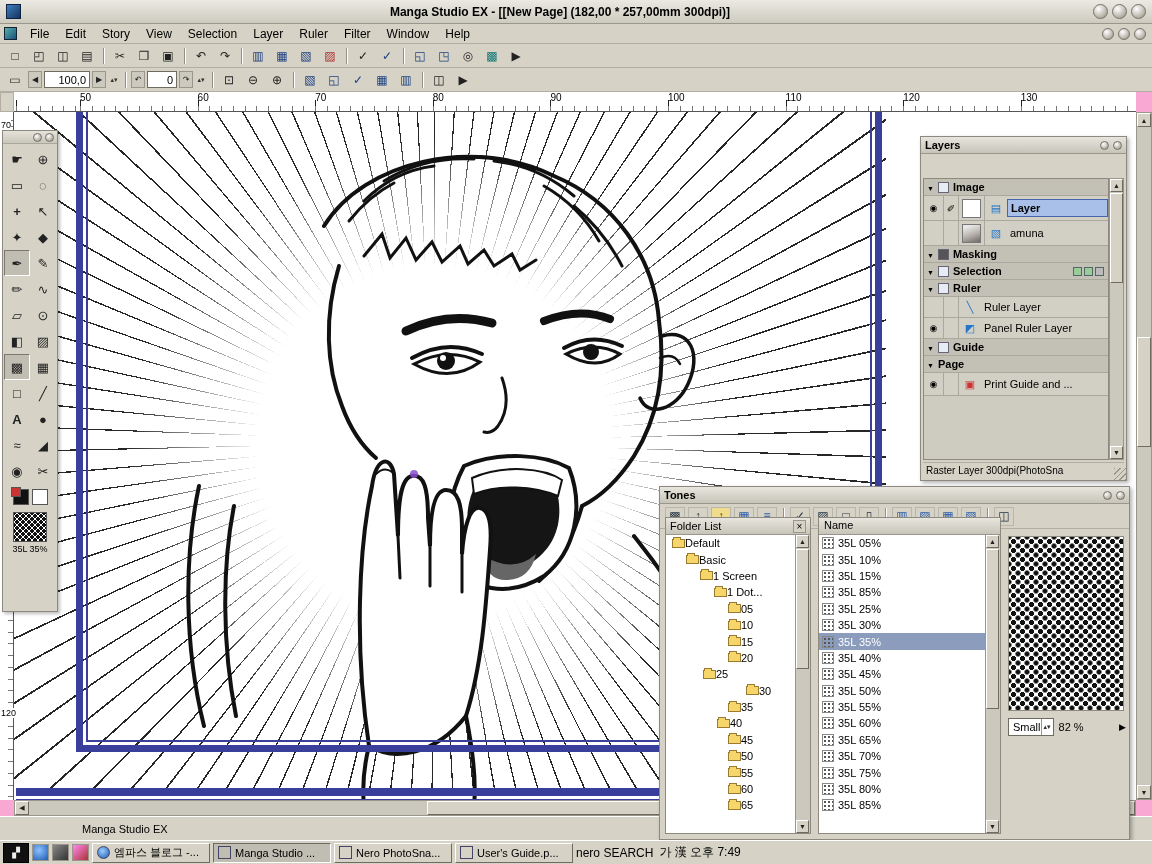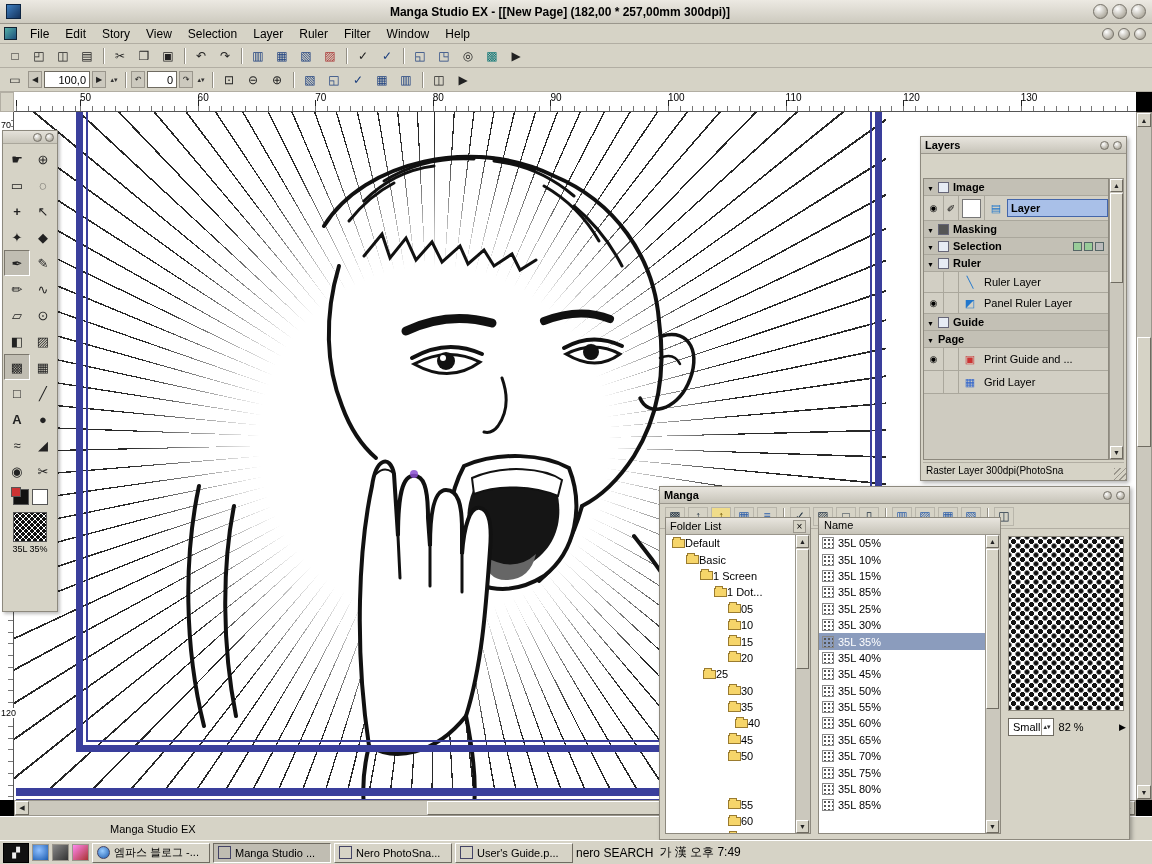--- a/index.html
+++ b/index.html
@@ -1,17 +1,17 @@
 <!DOCTYPE html>
 <html><head>
 <meta charset="utf-8">
 <style>
 *{box-sizing:border-box;margin:0;padding:0}
 body{font-family:"Liberation Sans",sans-serif;background:#444}
-#screen{position:relative;width:1152px;height:864px;background:#000000;overflow:hidden;font-size:12px;color:#000}
+#screen{position:relative;width:1152px;height:864px;background:#f9a8d4;overflow:hidden;font-size:12px;color:#000}
 
 
 .titlebar{position:absolute;left:0;top:0;width:100%;height:24px;background:linear-gradient(#ece9e2,#cdcabf);border-bottom:1px solid #9a968c;display:flex;align-items:center;padding:0 6px;z-index:20}
 .t-icon{width:15px;height:15px;background:linear-gradient(135deg,#3f7fc0,#15335c);border:1px solid #0c2340;margin-right:6px}
 .t-title{flex:1;text-align:center;font-size:12px;font-weight:bold;white-space:nowrap;overflow:hidden}
 .circles{display:flex;gap:4px;align-items:center}
 .circle{width:15px;height:15px;border-radius:50%;background:radial-gradient(circle at 35% 30%,#fff,#b9b5aa 65%,#8d897e);border:1px solid #77736a}
 .circle.sm{width:12px;height:12px}
 .circle.xs{width:9px;height:9px}
 
@@ -150,21 +150,21 @@
 .preview{position:absolute;left:348px;top:49px;width:116px;height:175px;border:1px solid #8d897e;background-color:#fff;
 background-image:radial-gradient(circle,#111 0 2.6px,transparent 2.7px),radial-gradient(circle,#111 0 2.6px,transparent 2.7px);
 background-size:9px 9px;background-position:0 0,4.5px 4.5px}
 .pv-controls{position:absolute;left:348px;top:231px;width:118px;display:flex;align-items:center;gap:5px;font-size:11px}
 .size-dd{display:flex;align-items:center;border:1px solid #6f6b61;background:#fff;height:18px;padding-left:4px}
 .size-dd .spin{border-left:1px solid #9a968c;height:100%}
 .pv-arrow{margin-left:auto;font-size:9px}
 
 
 .statusbar{position:absolute;left:0;top:816px;width:100%;height:24px;background:#d6d3c6;border-top:1px solid #fff;display:flex;align-items:center;font-size:11px;z-index:3}
-.sb-text{margin-left:110px}
+.sb-text{margin-left:82px}
 .taskbar{position:absolute;left:0;top:840px;width:100%;height:24px;background:#d6d3c6;border-top:1px solid #fff;display:flex;align-items:center;gap:3px;padding:0 3px;z-index:30}
 .start-ic{width:26px;height:20px;background:#111;color:#eee;font-size:10px;display:flex;align-items:center;justify-content:center;border:1px solid #000}
 .ql{width:17px;height:17px;border:1px solid #9a968c}
 .ql.a{background:radial-gradient(circle at 40% 35%,#8fc0ff,#1b5bb0)}
 .ql.b{background:linear-gradient(135deg,#888,#333)}
 .ql.c{background:linear-gradient(135deg,#f8e,#a33)}
 .task-btn{height:20px;flex:0 0 118px;border:1px solid;border-color:#fff #6f6b61 #6f6b61 #fff;background:#d6d3c6;display:flex;align-items:center;gap:4px;padding:0 4px;font-size:11px;overflow:hidden;white-space:nowrap}
 .task-btn.active{background:#c0bdb2;border-color:#6f6b61 #fff #fff #6f6b61}
 .app-ic{width:13px;height:13px;flex:0 0 13px;border:1px solid #446}
 .app-ic.ie{background:radial-gradient(circle at 40% 35%,#9cf,#1b5bb0);border-radius:50%}
@@ -424,20 +424,29 @@
       </div>
       <div class="lp-row layer">
         <span class="lc eye g-eye"></span>
         <span class="lc pen g-penm"></span>
         <span class="lc thumbc">
             <span class="th"></span>
           </span>
         <span class="lt lt-page"></span>
         <span class="lname sel">Layer</span>
       </div>
+      <div class="lp-row layer">
+        <span class="lc eye"></span>
+        <span class="lc pen"></span>
+        <span class="lc thumbc">
+            <span class="th amuna"></span>
+          </span>
+        <span class="lt lt-img"></span>
+        <span class="lname">amuna</span>
+      </div>
       <div class="lp-row group">
         <span class="g-tri"></span>
         <span class="gi dark"></span>
         <span>Masking</span>
       </div>
       <div class="lp-row group">
         <span class="g-tri"></span>
         <span class="gi"></span>
         <span>Selection</span>
         <span class="sel-mini">
@@ -471,39 +480,33 @@
       <div class="lp-row group">
         <span class="g-tri"></span>
         <span>Page</span>
       </div>
       <div class="lp-row layer" style="height:23px">
         <span class="lc eye g-eye"></span>
         <span class="lc pen"></span>
         <span class="lt lt-guide"></span>
         <span class="lname">Print Guide and ...</span>
       </div>
-      <div class="lp-row layer" style="height:23px">
-        <span class="lc eye"></span>
-        <span class="lc pen"></span>
-        <span class="lt lt-grid"></span>
-        <span class="lname">Grid Layer</span>
-      </div>
     </div>
     <div class="lp-scroll">
       <span class="sbtn" style="left:0;top:0;width:13px;height:13px">▲</span>
       <span class="sbtn" style="left:0;bottom:0;width:13px;height:13px">▼</span>
       <span class="sthumb" style="left:0;top:14px;width:13px;height:90px"></span>
     </div>
     <div class="lp-status">Raster Layer 300dpi(PhotoSna</div>
     <span class="grip"></span>
   </div>
 
   <div class="palette tones">
     <div class="pal-title">
-      <span class="title-text">Manga</span>
+      <span class="title-text">Tones</span>
       <span class="circles">
         <span class="circle xs"></span>
         <span class="circle xs"></span>
       </span>
     </div>
     <div class="tn-toolbar">
       <span class="tn-btn g-tone"></span>
       <span class="tn-btn g-up"></span>
       <span class="tn-btn yellow g-up"></span>
       <span class="tn-btn blue g-sq2"></span>
@@ -567,46 +570,46 @@
           <div class="ft-row" style="padding-left: 62px;">
             <span class="fold"></span>
             <span>20</span>
           </div>
 
           <div class="ft-row" style="padding-left: 37px;">
             <span class="fold"></span>
             <span>25</span>
           </div>
 
-          <div class="ft-row" style="padding-left: 62px;">
+          <div class="ft-row" style="padding-left: 80px;">
             <span class="fold"></span>
             <span>30</span>
           </div>
 
           <div class="ft-row" style="padding-left: 62px;">
             <span class="fold"></span>
             <span>35</span>
           </div>
 
-          <div class="ft-row" style="padding-left: 69px;">
+          <div class="ft-row" style="padding-left: 51px;">
             <span class="fold"></span>
             <span>40</span>
           </div>
 
           <div class="ft-row" style="padding-left: 62px;">
             <span class="fold"></span>
             <span>45</span>
           </div>
 
           <div class="ft-row" style="padding-left: 62px;">
             <span class="fold"></span>
             <span>50</span>
           </div>
 
-          <div class="ft-row" style="padding-left: 62px; margin-top: 32px;">
+          <div class="ft-row" style="padding-left: 62px;">
             <span class="fold"></span>
             <span>55</span>
           </div>
 
           <div class="ft-row" style="padding-left: 62px;">
             <span class="fold"></span>
             <span>60</span>
           </div>
 
           <div class="ft-row" style="padding-left: 62px;">

